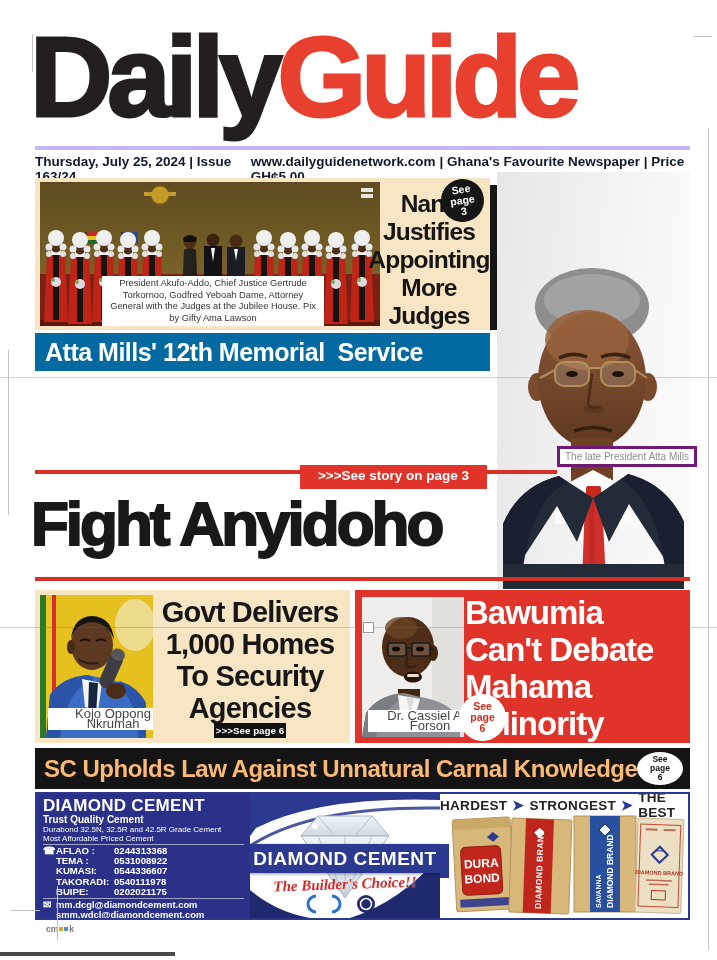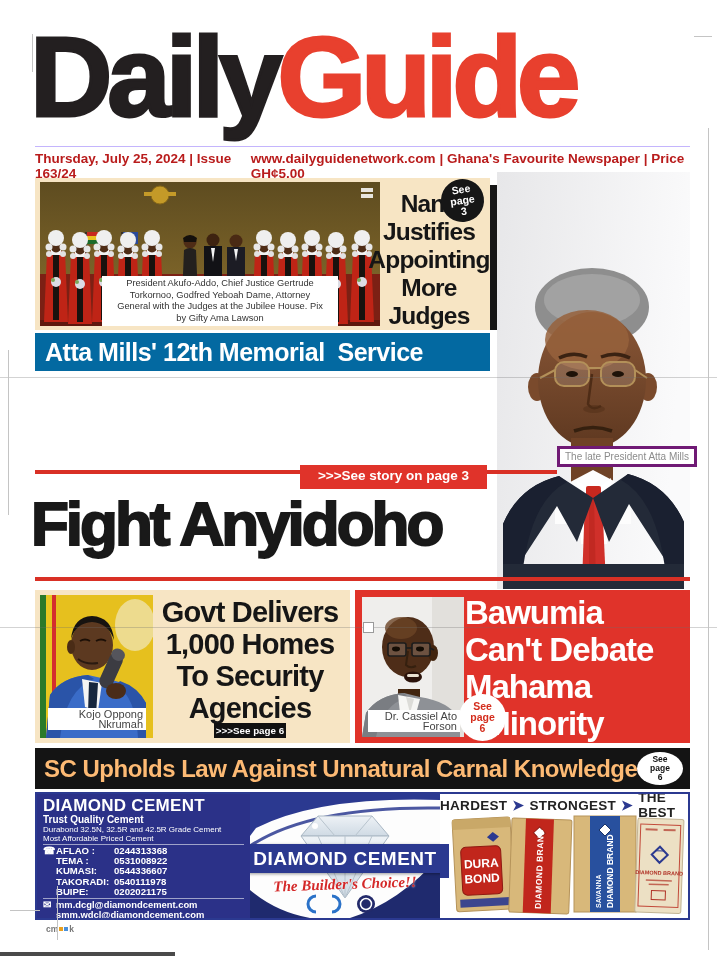--- a/index.html
+++ b/index.html
@@ -5,28 +5,28 @@
   html,body{margin:0;padding:0;background:#fff;}
   #page{position:relative;width:717px;height:960px;background:#ffffff;overflow:hidden;
         font-family:"Liberation Sans",sans-serif;color:#161616;}
   .abs{position:absolute;}
   .pre{white-space:pre-line;}
   
   .masthead-title{left:30px;top:16px;font-size:114px;line-height:122px;font-weight:bold;
     letter-spacing:-5px;-webkit-text-stroke:3px #231f20;white-space:nowrap;}
   .masthead-title .red{color:#e8402e;-webkit-text-stroke:3px #e8402e;}
   .masthead-title .black{color:#231f20;}
-  .dateline{left:35px;top:146px;width:655px;border-top:1px solid #c4b5fd;padding-top:4px;
-    display:flex;justify-content:flex-end;font-size:13.5px;font-weight:bold;color:#b91c1c;}
+  .dateline{left:35px;top:146px;width:655px;border-top:4px solid #c4b5fd;padding-top:4px;
+    display:flex;justify-content:flex-end;font-size:13.5px;font-weight:bold;color:#0f172a;}
   
   .cream{background:#f7e5c4;}
   .top-cream{left:35px;top:178px;width:455px;height:152px;}
   .judges-photo{left:40px;top:182px;width:340px;height:144px;overflow:hidden;}
   .judges-caption{position:absolute;left:62px;top:94px;width:216px;background:#fff;color:#333;
-    font-size:9.3px;line-height:11.5px;text-align:center;padding:2px 10px;}
+    font-size:9.3px;line-height:11.5px;text-align:center;padding:2px 3px;}
   .watermark{position:absolute;right:7px;top:6px;width:12px;}
   .watermark div{height:4px;background:rgba(255,255,255,.85);margin-bottom:2px;}
   .nana-headline{left:366px;top:190px;width:126px;text-align:center;font-size:24.5px;
     line-height:28px;font-weight:bold;letter-spacing:-0.8px;color:#161616;}
   .badge-circle{border-radius:50%;display:flex;align-items:center;justify-content:center;
     text-align:center;font-weight:bold;}
   .nana-badge{left:441px;top:179px;width:43px;height:43px;background:#161616;color:#fff;
     font-size:10.5px;line-height:11px;transform:rotate(-8deg);z-index:4;}
   .black-vbar{left:490px;top:185px;width:7px;height:145px;background:#161616;}
   
@@ -42,22 +42,22 @@
   .main-h1{left:31px;top:365px;font-size:90px;line-height:104px;}
   .main-h2{left:31px;top:472px;font-size:62px;line-height:104px;}
   .redline{background:#d93025;height:4px;z-index:2;}
   .underline1{left:35px;top:470px;width:522px;}
   .underline2{left:35px;top:577px;width:655px;}
   .see-story{left:300px;top:465px;width:187px;height:24px;background:#e0332a;color:#fff;
     font-size:13.5px;font-weight:bold;text-align:center;line-height:22px;z-index:4;}
   
   .govt-panel{left:35px;top:590px;width:315px;height:153px;}
   .kojo-photo{left:40px;top:595px;width:113px;height:143px;overflow:hidden;}
-  .small-caption{position:absolute;background:#fff;color:#444;font-size:11px;line-height:10px;
-    padding:1px 3px;text-align:right;}
+  .small-caption{position:absolute;background:#fff;color:#444;font-size:13px;line-height:10px;
+    padding:1px 19px;text-align:center;}
   .govt-headline{left:152px;top:596px;width:196px;text-align:center;font-size:29px;
     line-height:32px;font-weight:bold;letter-spacing:-0.8px;color:#161616;}
   .govt-tag{left:214px;top:723px;width:72px;height:15px;background:#111;color:#fff;
     font-size:9.8px;font-weight:bold;text-align:center;line-height:15px;}
   .bawumia-panel{left:355px;top:590px;width:335px;height:153px;background:#e0332a;}
   .forson-photo{left:362px;top:597px;width:102px;height:140px;background:#f97316;overflow:hidden;}
   .bawumia-headline{left:465px;top:594px;width:222px;text-align:left;color:#fff;
     font-size:33px;line-height:37px;font-weight:bold;letter-spacing:-1px;}
   .bawumia-badge{left:459px;top:694px;width:47px;height:47px;background:#fff;color:#d42e1e;
     font-size:10.5px;line-height:11px;z-index:3;}

